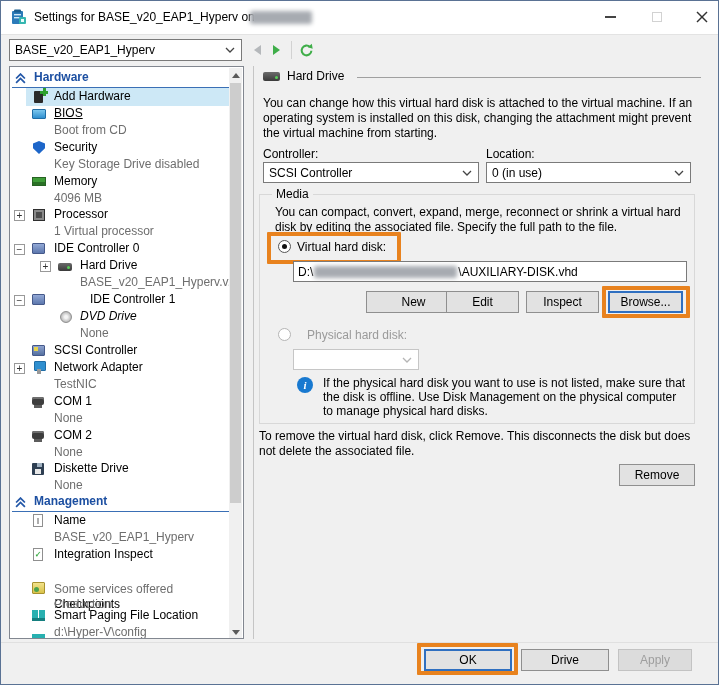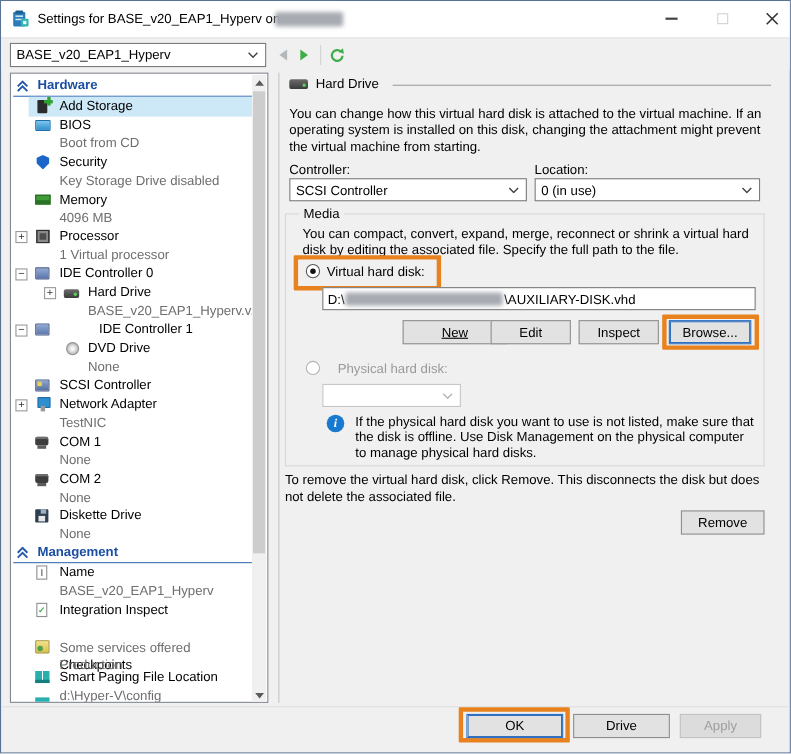--- a/index.html
+++ b/index.html
@@ -162,24 +162,24 @@
 
     <svg class="hdr-chev" style="left:5px;top:6px;" width="11" height="11" viewBox="0 0 10 10">
       <polyline points="1,5 5,1 9,5" fill="none" stroke="#2458a8" stroke-width="1.6"></polyline>
       <polyline points="1,9 5,5 9,9" fill="none" stroke="#2458a8" stroke-width="1.6"></polyline>
     </svg>
     <span class="tree-header" style="left:24px;top:3px;">Hardware</span>
     <div class="tree-underline" style="top:20px;"></div>
 
     <div class="hl" style="top:21px;"></div>
     <span class="ico ico-addhw" style="left:24px;top:24px;"></span>
-    <span class="tree-label" style="left:44px;top:22px;">Add Storage</span>
+    <span class="tree-label" style="left:44px;top:22px;">Add Hardware</span>
 
     <span class="ico ico-bios" style="left:22px;top:42px;"></span>
-    <span class="tree-label" style="left:44px;top:39px;">BIOS</span>
+    <span class="tree-label" style="left:44px;top:39px;text-decoration:underline;">BIOS</span>
     <span class="tree-sub" style="left:44px;top:56px;">Boot from CD</span>
 
     <span class="ico ico-security" style="left:23px;top:74px;"></span>
     <span class="tree-label" style="left:44px;top:73px;">Security</span>
     <span class="tree-sub" style="left:44px;top:90px;">Key Storage Drive disabled</span>
 
     <span class="ico ico-memory" style="left:22px;top:110px;"></span>
     <span class="tree-label" style="left:44px;top:107px;">Memory</span>
     <span class="tree-sub" style="left:44px;top:124px;">4096 MB</span>
 
@@ -195,21 +195,21 @@
     <span class="exp" style="left:30px;top:194px;">+</span>
     <span class="ico ico-hdd" style="left:48px;top:196px;"></span>
     <span class="tree-label" style="left:70px;top:191px;">Hard Drive</span>
     <span class="tree-sub" style="left:70px;top:208px;">BASE_v20_EAP1_Hyperv.v...</span>
 
     <span class="exp" style="left:4px;top:228px;">−</span>
     <span class="ico ico-ide" style="left:22px;top:227px;"></span>
     <span class="tree-label" style="left:44px;top:225px;margin-left:36px;">IDE Controller 1</span>
 
     <span class="ico ico-dvd" style="left:50px;top:244px;"></span>
-    <span class="tree-label" style="left:70px;top:242px;">DVD Drive</span>
+    <span class="tree-label" style="left:70px;top:242px;font-style:italic;">DVD Drive</span>
     <span class="tree-sub" style="left:70px;top:259px;">None</span>
 
     <span class="ico ico-scsi" style="left:22px;top:278px;"></span>
     <span class="tree-label" style="left:44px;top:276px;">SCSI Controller</span>
 
     <span class="exp" style="left:4px;top:296px;">+</span>
     <span class="ico ico-net" style="left:24px;top:294px;"></span>
     <span class="tree-label" style="left:44px;top:293px;">Network Adapter</span>
     <span class="tree-sub" style="left:44px;top:310px;">TestNIC</span>
 
@@ -294,21 +294,21 @@
   <div class="annot" style="left:266px;top:231px;width:134px;height:32px;"></div>
   <span class="radio on" style="left:277px;top:239px;"></span>
   <span class="field-label" style="left:296px;top:239px;">Virtual hard disk:</span>
 
   <div class="input" style="left:292px;top:260px;width:394px;height:21px;">
     <span>D:\</span>
     <span class="redact path"></span>
     <span>\AUXILIARY-DISK.vhd</span>
   </div>
 
-  <div class="btn" style="left:365px;top:290px;width:95px;text-decoration:underline;">New</div>
+  <div class="btn" style="left:365px;top:290px;width:95px;">New</div>
   <div class="btn" style="left:445px;top:290px;width:73px;">Edit</div>
   <div class="btn" style="left:525px;top:290px;width:73px;">Inspect</div>
   <div class="annot" style="left:601px;top:285px;width:88px;height:32px;"></div>
   <div class="btn focus" style="left:607px;top:290px;width:75px;">Browse...</div>
 
   <span class="radio disabled" style="left:277px;top:327px;"></span>
   <span class="field-label dim" style="left:296px;top:327px;margin-left:10px;">Physical hard disk:</span>
 
   <div class="combo disabled" style="left:292px;top:348px;width:126px;height:21px;">
     <svg class="chev" width="10" height="6" viewBox="0 0 10 6">

